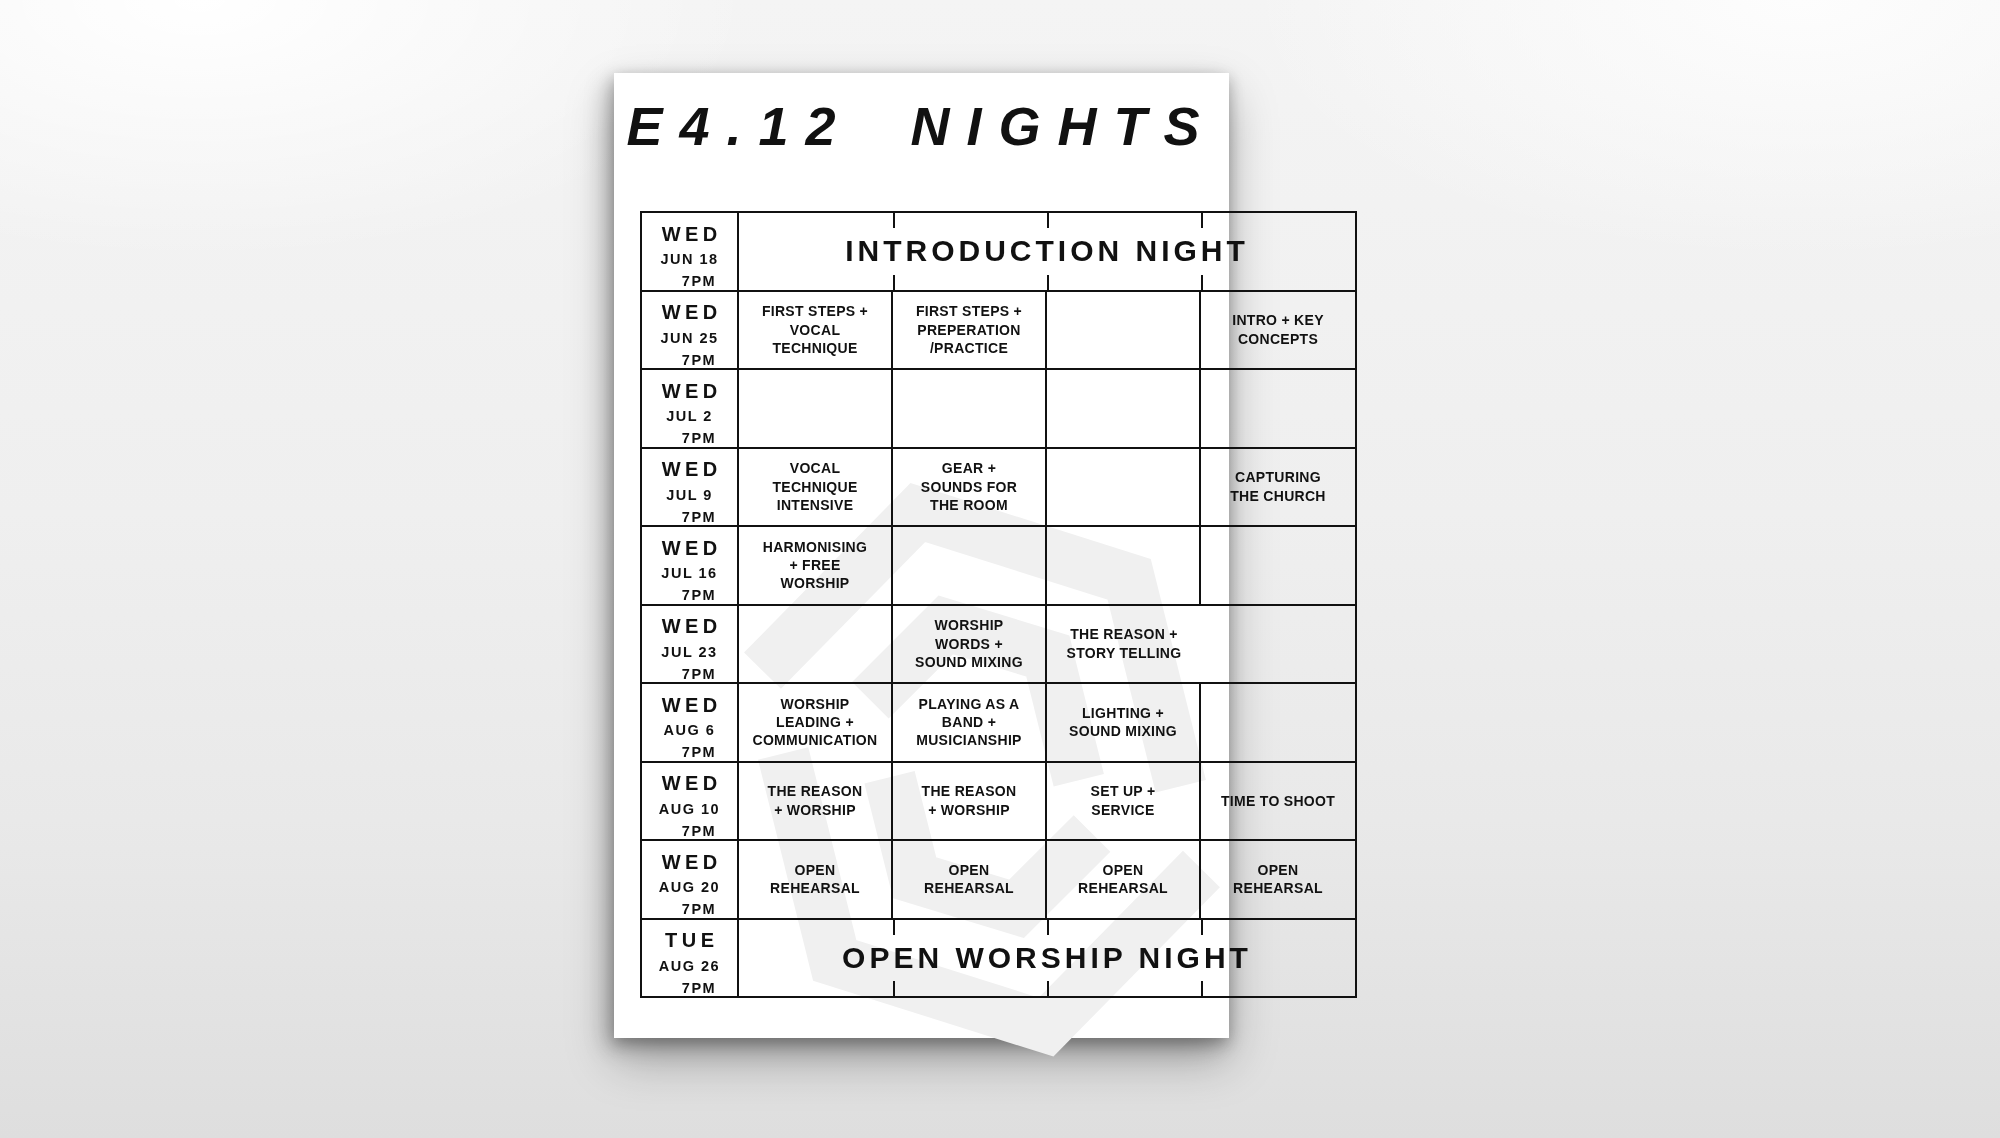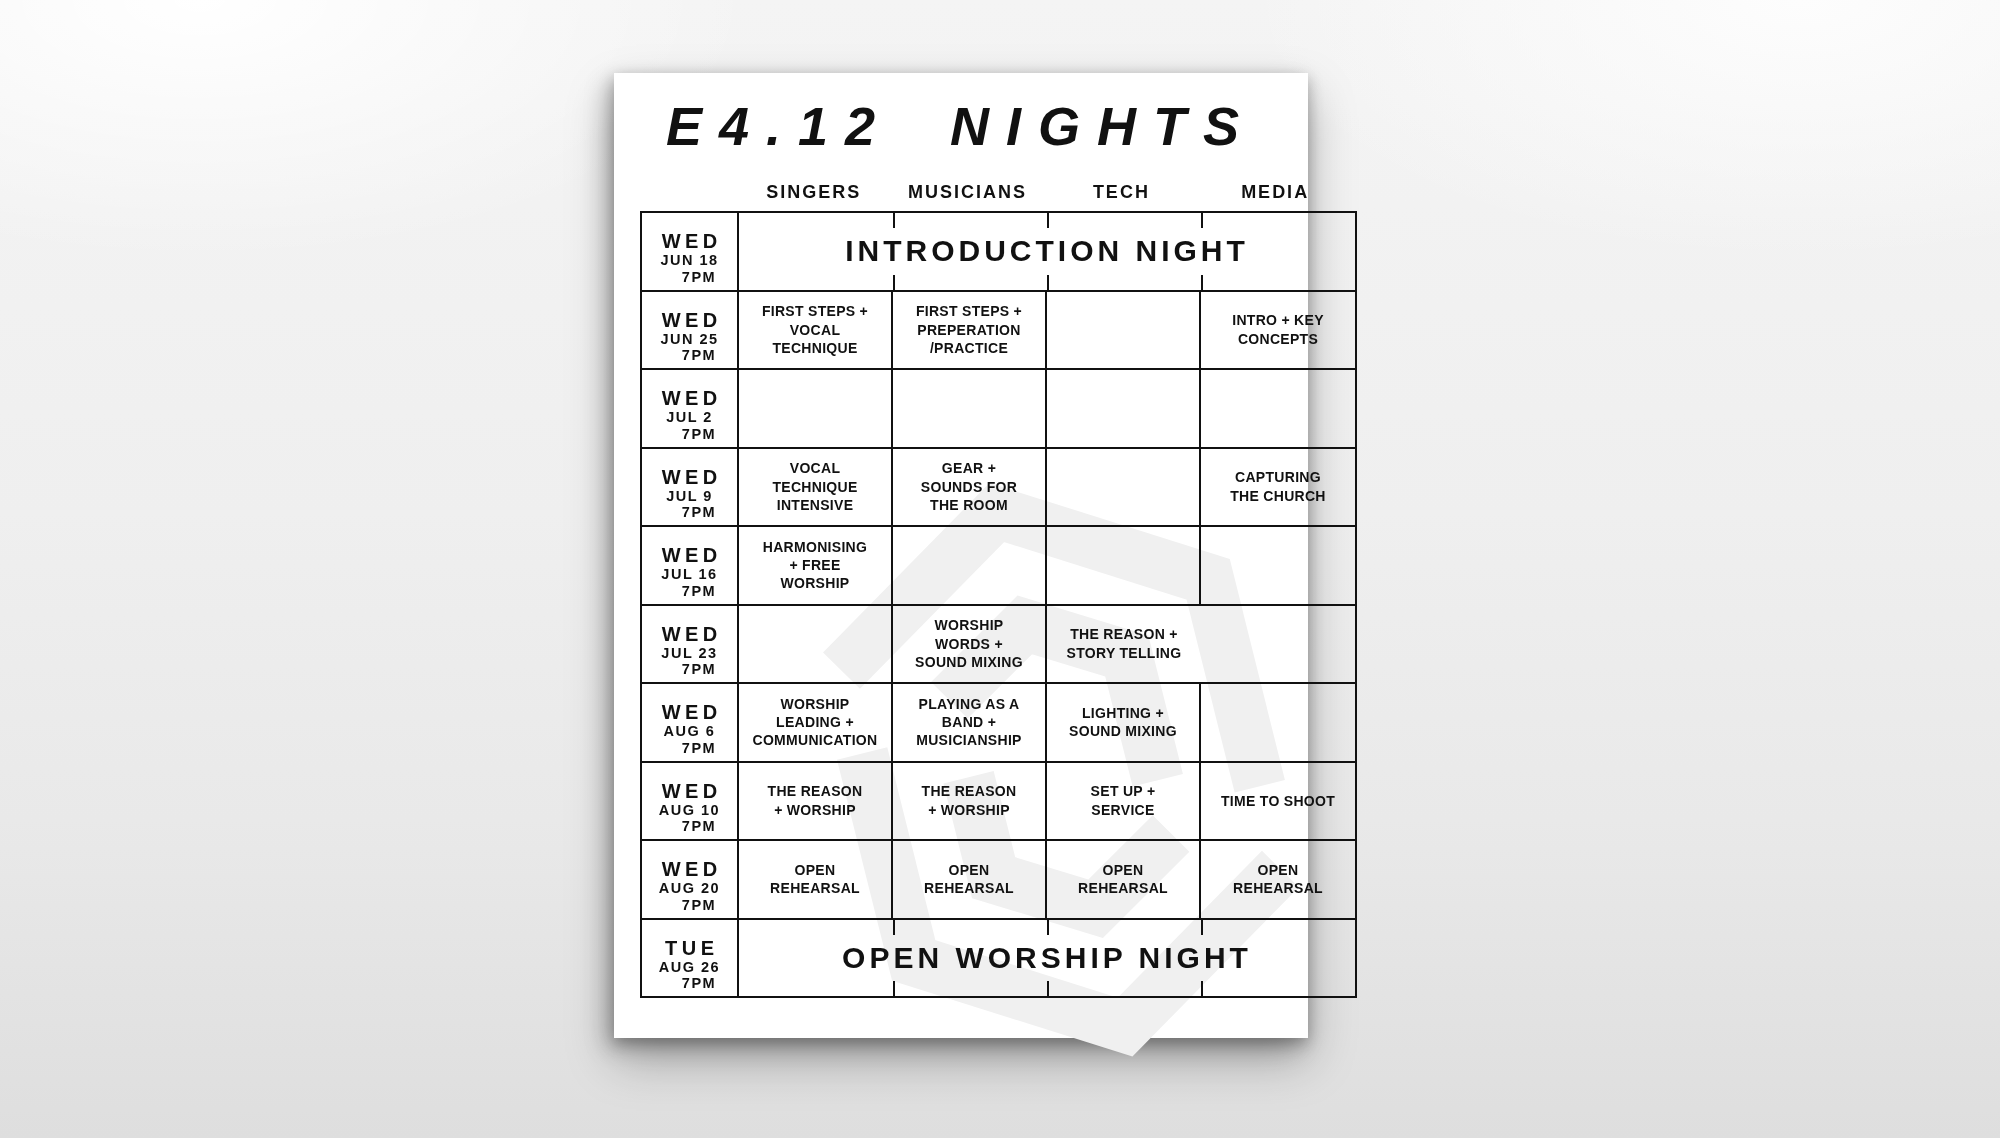--- a/index.html
+++ b/index.html
@@ -9,21 +9,21 @@
     overflow:hidden;
   }
   .canvas{
     position:relative;width:2000px;height:1138px;overflow:hidden;
     background:
       radial-gradient(900px 420px at 10% 0%, #ffffff, rgba(255,255,255,0) 62%),
       radial-gradient(900px 420px at 90% 0%, #fdfdfd, rgba(255,255,255,0) 62%),
       linear-gradient(180deg,#f4f4f4 0%,#efefef 45%,#e9e9e9 72%,#dedede 100%);
   }
   .poster{
-    position:absolute;left:614px;top:73px;width:694px;height:965px;
+    position:absolute;left:614px;top:73px;width:615px;height:965px;
     background:var(--paper,#ffffff);
     box-shadow:0 22px 45px rgba(0,0,0,.28), 0 5px 14px rgba(0,0,0,.25), -8px 10px 22px rgba(0,0,0,.18);
   }
   .watermark{
     position:absolute;right:-60px;bottom:-40px;width:620px;height:640px;
     pointer-events:none;overflow:hidden;
   }
   .title{
     position:absolute;top:22px;left:0;right:0;
     text-align:center;white-space:nowrap;
@@ -45,22 +45,22 @@
     border:2.5px solid var(--ink,#111);
     background:transparent;
   }
   .row{
     display:grid;grid-template-columns:97px 1fr 1fr 1fr 1fr;
     height:76.5px;
   }
   .row + .row{border-top:2.5px solid var(--ink,#111);}
   .date{
     border-right:2px solid var(--ink,#111);
-    display:flex;flex-direction:column;align-items:center;justify-content:flex-start;
-    color:var(--ink,#111);line-height:1.12;padding-top:17px;
+    display:flex;flex-direction:column;align-items:center;justify-content:flex-end;
+    color:var(--ink,#111);line-height:1.12;padding-top:1px;gap:6px;
   }
   .date .day{font-size:20px;font-weight:bold;letter-spacing:4.5px;text-indent:4.5px;}
   .date .dnum{font-size:14.5px;font-weight:bold;letter-spacing:1.5px;}
   .date .time{font-size:14.5px;font-weight:bold;letter-spacing:1.5px;margin-left:19px;}
   .cell{
     border-right:2px solid var(--ink,#111);
     display:flex;align-items:center;justify-content:center;
     text-align:center;white-space:pre-line;
     font-size:14px;font-weight:bold;letter-spacing:.3px;line-height:1.32;
     color:var(--ink,#111);padding:2px 1px;
@@ -88,26 +88,20 @@
       <g transform="rotate(-14 100 105)" fill="none" stroke="#f0f0f0" stroke-width="17">
         <polyline points="38,60 100,22 162,60 162,130"></polyline>
         <polyline points="162,158 100,196 38,158 38,88"></polyline>
         <polyline points="70,78 100,60 130,78 130,120"></polyline>
         <polyline points="130,138 100,156 70,138 70,104"></polyline>
       </g>
     </svg>
 
     <div class="title">E4.12 NIGHTS</div>
 
-    <div class="headers">
-      <div class="h">SINGERS</div>
-      <div class="h">MUSICIANS</div>
-      <div class="h">TECH</div>
-      <div class="h">MEDIA</div>
-    </div>
 
     <div class="table" id="schedule-table">
   <div class="row">
     <div class="date">
       <div class="day">WED</div>
       <div class="dnum">JUN 18</div>
       <div class="time">7PM</div>
     </div>
 
     <div class="span">

